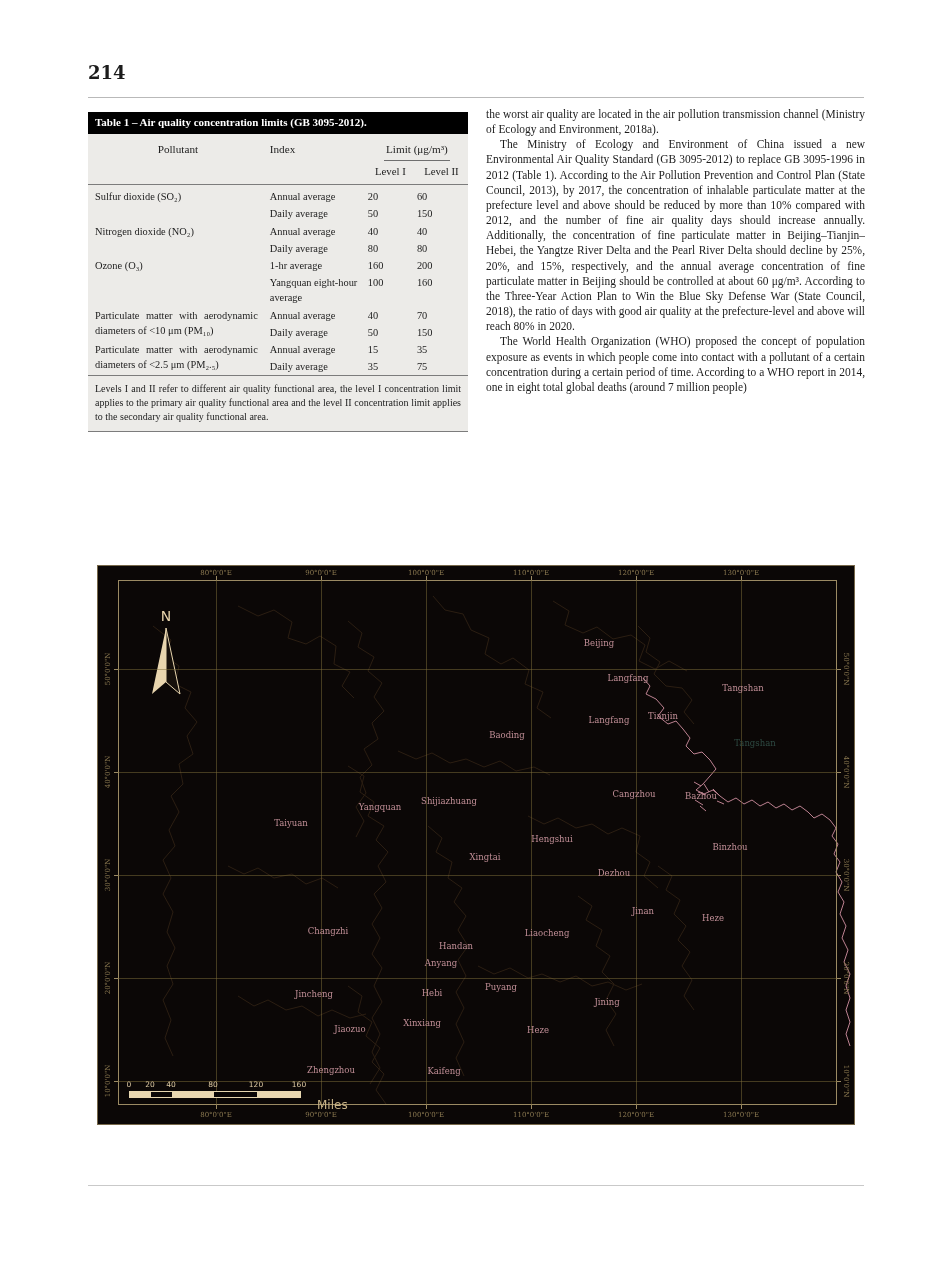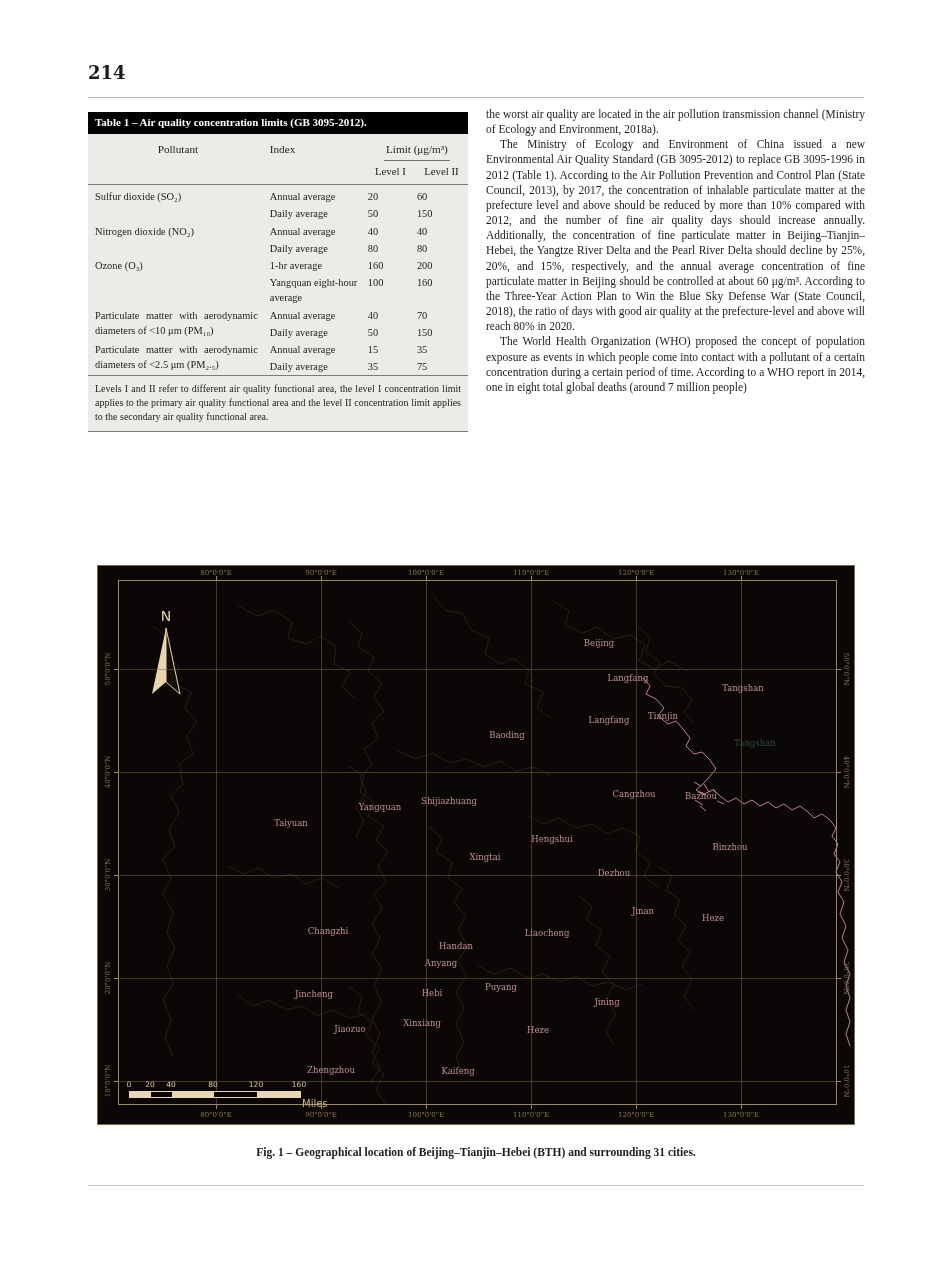--- a/index.html
+++ b/index.html
@@ -54,21 +54,21 @@
   .city{position:absolute;transform:translate(-50%,-50%);font-size:8.5px;color:#c08e96;
         white-space:nowrap;font-family:"DejaVu Serif",serif;}
   .city.dim{color:#2e4a43;}
   .north-n{position:absolute;left:68px;top:50px;transform:translate(-50%,-50%);
            font-size:14px;color:#e6d3ab;font-family:"DejaVu Sans",sans-serif;}
   .scale-num{position:absolute;transform:translate(-50%,-50%);font-size:7.5px;color:#ddc9a2;
              font-family:"DejaVu Sans",sans-serif;}
   .scale-bar{position:absolute;left:31px;top:525px;width:170px;height:5px;
              border:1px solid #e8d7b0;box-sizing:content-box;display:flex;}
   .scale-bar .seg{height:100%;}
-  .scale-unit{position:absolute;left:204px;top:532px;font-size:10px;color:#c9b488;
+  .scale-unit{position:absolute;left:219px;top:532px;font-size:12px;color:#c9b488;
               font-family:"DejaVu Sans",sans-serif;text-align:right;}
   .mapsvg{position:absolute;left:0;top:0;}
   
   .caption{position:absolute;left:88px;top:1146px;width:776px;text-align:center;
            font-size:11.5px;font-weight:bold;}
 </style>
 </head>
 <body>
 
 <div class="page">
@@ -286,36 +286,35 @@
         <span class="city" style="left: 449px; top: 367px;">Liaocheng</span>
         <span class="city" style="left: 343px; top: 397px;">Anyang</span>
         <span class="city" style="left: 216px; top: 428px;">Jincheng</span>
         <span class="city" style="left: 334px; top: 427px;">Hebi</span>
         <span class="city" style="left: 403px; top: 421px;">Puyang</span>
         <span class="city" style="left: 509px; top: 436px;">Jining</span>
         <span class="city" style="left: 324px; top: 457px;">Xinxiang</span>
         <span class="city" style="left: 252px; top: 463px;">Jiaozuo</span>
         <span class="city" style="left: 440px; top: 464px;">Heze</span>
         <span class="city" style="left: 233px; top: 504px;">Zhengzhou</span>
-        <span class="city" style="left: 360px; top: 505px;">Kaifeng</span>
+        <span class="city" style="left: 346px; top: 505px;">Kaifeng</span>
       </div>
 
     <div class="scale-bar">
       <div class="seg" style="width:21px;background:#e8d7b0"></div>
       <div class="seg" style="width:21px;background:#0b0706"></div>
       <div class="seg" style="width:42px;background:#e8d7b0"></div>
       <div class="seg" style="width:43px;background:#0b0706"></div>
       <div class="seg" style="width:43px;background:#e8d7b0"></div>
     </div>
     <div class="scale-unit">Miles</div>
     <div>
         <span class="scale-num" style="left: 31px; top: 518px;">0</span>
         <span class="scale-num" style="left: 52px; top: 518px;">20</span>
         <span class="scale-num" style="left: 73px; top: 518px;">40</span>
         <span class="scale-num" style="left: 115px; top: 518px;">80</span>
         <span class="scale-num" style="left: 158px; top: 518px;">120</span>
         <span class="scale-num" style="left: 201px; top: 518px;">160</span>
       </div>
   </div>
 
-  <div class="caption">Fig. 1 – Geographical location of Beijing–Tianjin–Hebei (BTH) and surrounding 31 cities.</div>
   <div class="rule bottom"></div>
 </div>
 
 </body></html>

